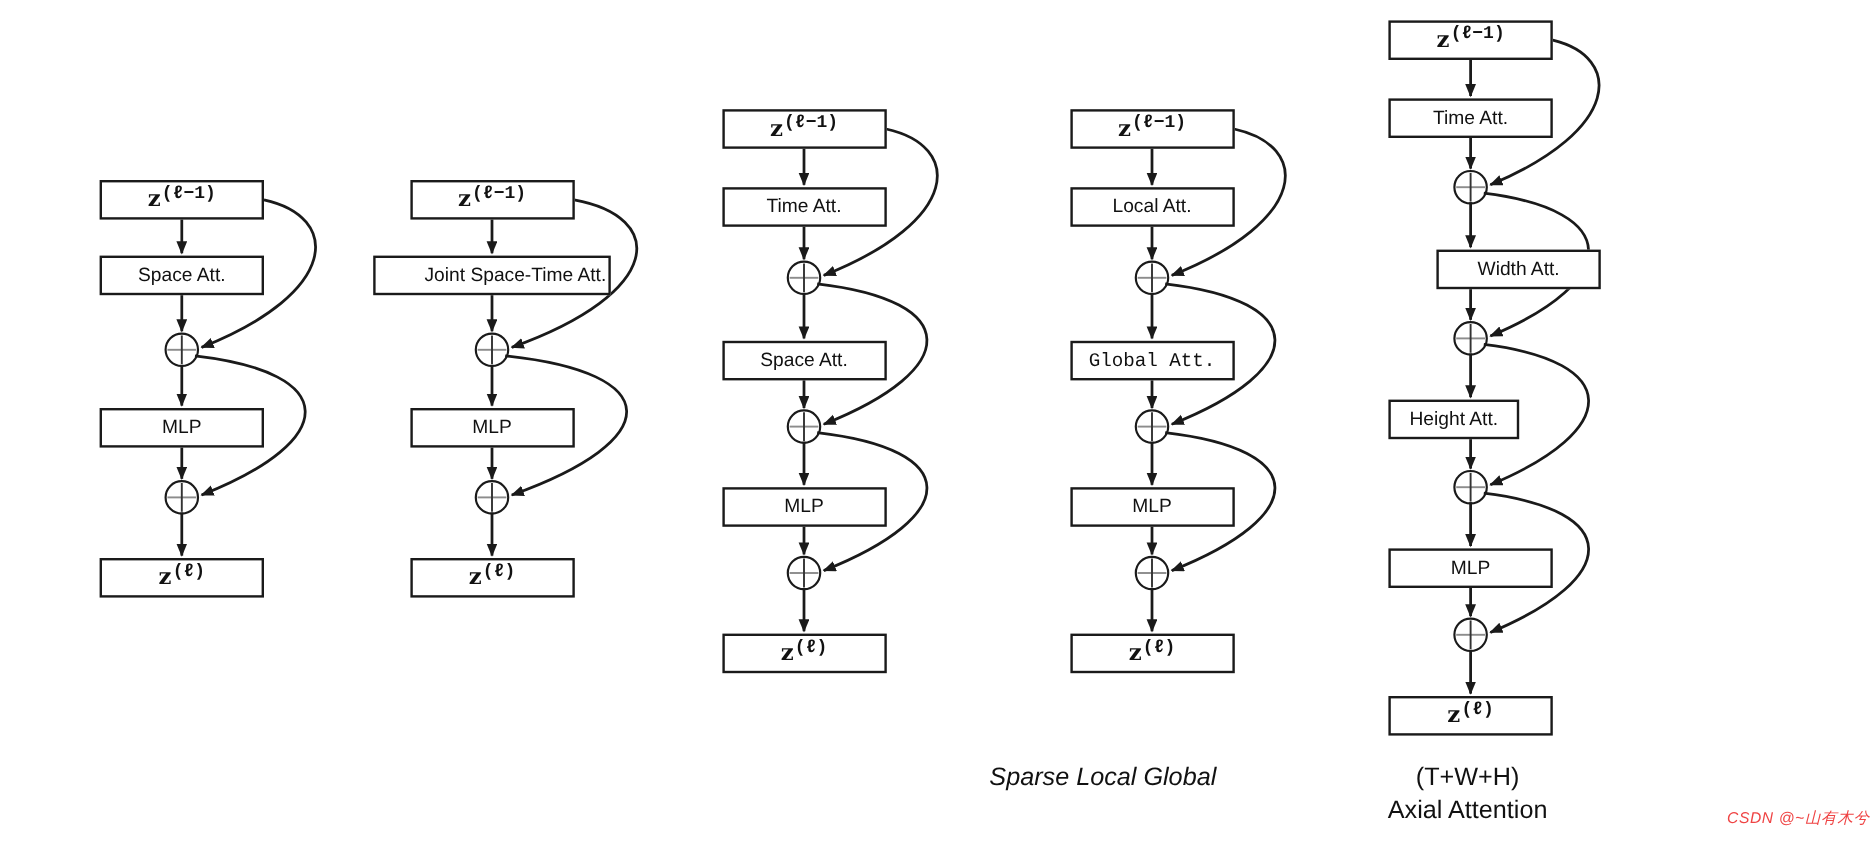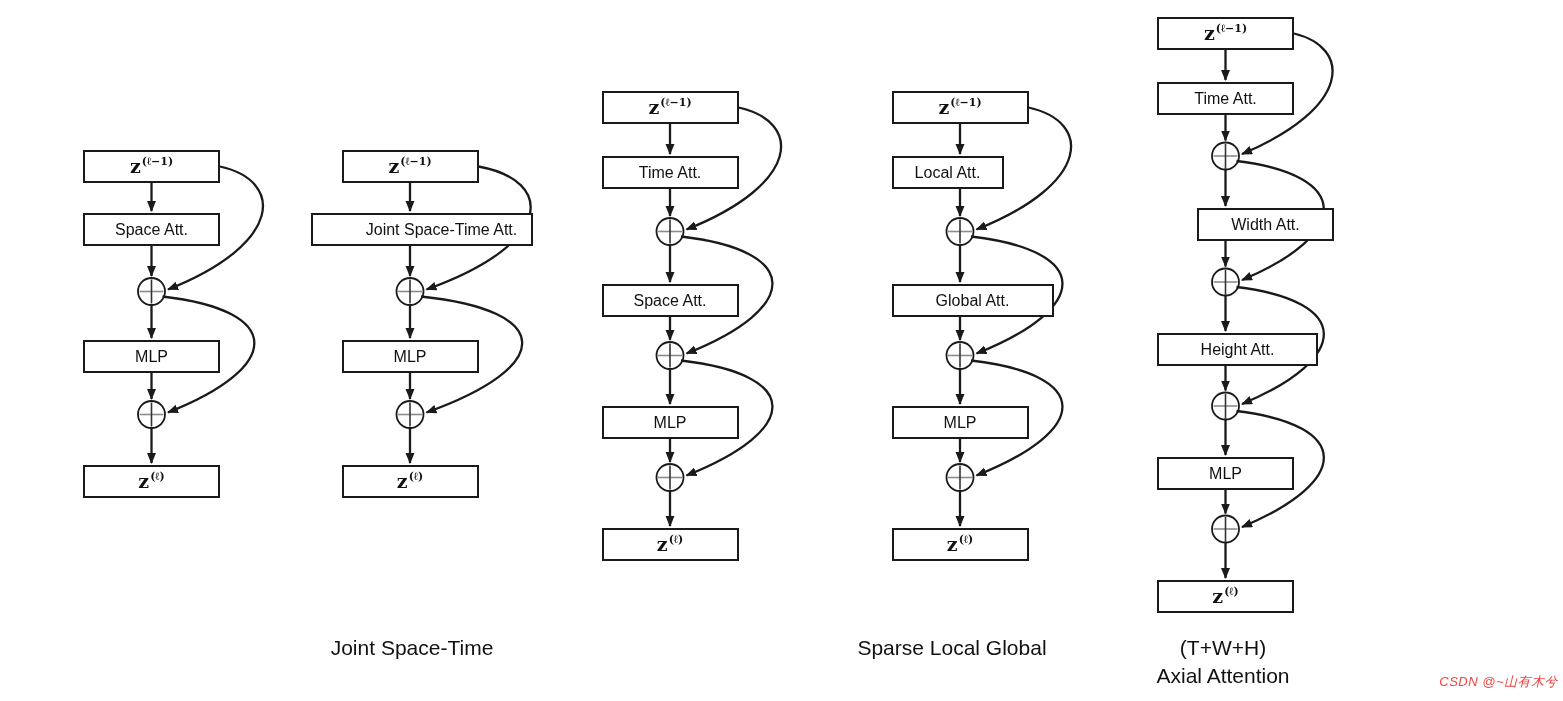--- a/index.html
+++ b/index.html
@@ -16,21 +16,21 @@
     border: 2px solid #1a1a1a;
     display: flex;
     align-items: center;
     justify-content: center;
     font-size: 16px;
     color: #111111;
     white-space: nowrap;
   }
   .box.tensor { font-family: "DejaVu Serif", serif; }
   .tz { font-weight: 700; font-size: 19px; line-height: 1; }
-  .tsup { font-weight: 700; font-size: 11px; position: relative; top: -5px; margin-left: 1px; line-height: 1; }
+  .tsup { font-weight: 700; font-size: 15px; position: relative; top: -5px; margin-left: 1px; line-height: 1; font-family: Liberation Mono, monospace; }
   .caption {
     position: absolute;
     width: 320px;
     text-align: center;
     font-size: 21px;
     line-height: 28px;
     color: #111111;
   }
   #watermark {
     position: absolute;
@@ -182,61 +182,60 @@
     <div class="box" style="left: 83px; top: 213px; width: 137px;">Space Att.</div>
     <div class="box" style="left: 83px; top: 340px; width: 137px;">MLP</div>
     <div class="box tensor" style="left: 83px; top: 465px; width: 137px;">
       <span class="tz">z</span>
       <sup class="tsup">(ℓ)</sup>
     </div>
     <div class="box tensor" style="left: 341.5px; top: 150px; width: 137px;">
       <span class="tz">z</span>
       <sup class="tsup">(ℓ−1)</sup>
     </div>
-    <div class="box" style="left: 311px; top: 213px; width: 222px; padding-left: 39px;">Joint Space-Time Att.</div>
+    <div class="box" style="left: 311px; top: 213px; width: 198px; padding-left: 39px;">Joint Space-Time Att.</div>
     <div class="box" style="left: 341.5px; top: 340px; width: 137px;">MLP</div>
     <div class="box tensor" style="left: 341.5px; top: 465px; width: 137px;">
       <span class="tz">z</span>
       <sup class="tsup">(ℓ)</sup>
     </div>
     <div class="caption" style="left: 252px; top: 634px;">
-      <div>Joint Space-Time</div>
     </div>
     <div class="box tensor" style="left: 601.5px; top: 91px; width: 137px;">
       <span class="tz">z</span>
       <sup class="tsup">(ℓ−1)</sup>
     </div>
     <div class="box" style="left: 601.5px; top: 156px; width: 137px;">Time Att.</div>
     <div class="box" style="left: 601.5px; top: 284px; width: 137px;">Space Att.</div>
     <div class="box" style="left: 601.5px; top: 406px; width: 137px;">MLP</div>
     <div class="box tensor" style="left: 601.5px; top: 528px; width: 137px;">
       <span class="tz">z</span>
       <sup class="tsup">(ℓ)</sup>
     </div>
     <div class="box tensor" style="left: 891.5px; top: 91px; width: 137px;">
       <span class="tz">z</span>
       <sup class="tsup">(ℓ−1)</sup>
     </div>
-    <div class="box" style="left: 891.5px; top: 156px; width: 112px;">Local Att.</div>
-    <div class="box" style="left: 891.5px; top: 284px; width: 162px;">Global Att.</div>
+    <div class="box" style="left: 891.5px; top: 156px; width: 137px;">Local Att.</div>
+    <div class="box" style="left: 891.5px; top: 284px; width: 137px; font-family: Liberation Mono, monospace;">Global Att.</div>
     <div class="box" style="left: 891.5px; top: 406px; width: 137px;">MLP</div>
     <div class="box tensor" style="left: 891.5px; top: 528px; width: 137px;">
       <span class="tz">z</span>
       <sup class="tsup">(ℓ)</sup>
     </div>
-    <div class="caption" style="left: 792px; top: 634px;">
+    <div class="caption" style="left: 759px; top: 634px; font-style: italic;">
       <div>Sparse Local Global</div>
     </div>
     <div class="box tensor" style="left: 1157px; top: 17px; width: 137px;">
       <span class="tz">z</span>
       <sup class="tsup">(ℓ−1)</sup>
     </div>
     <div class="box" style="left: 1157px; top: 82px; width: 137px;">Time Att.</div>
     <div class="box" style="left: 1157px; top: 208px; width: 137px; margin-left: 40px;">Width Att.</div>
-    <div class="box" style="left: 1157px; top: 333px; width: 161px;">Height Att.</div>
+    <div class="box" style="left: 1157px; top: 333px; width: 109px;">Height Att.</div>
     <div class="box" style="left: 1157px; top: 457px; width: 137px;">MLP</div>
     <div class="box tensor" style="left: 1157px; top: 580px; width: 137px;">
       <span class="tz">z</span>
       <sup class="tsup">(ℓ)</sup>
     </div>
     <div class="caption" style="left: 1063px; top: 634px;">
       <div>(T+W+H)</div>
       <div>Axial Attention</div>
     </div>
   </div>

